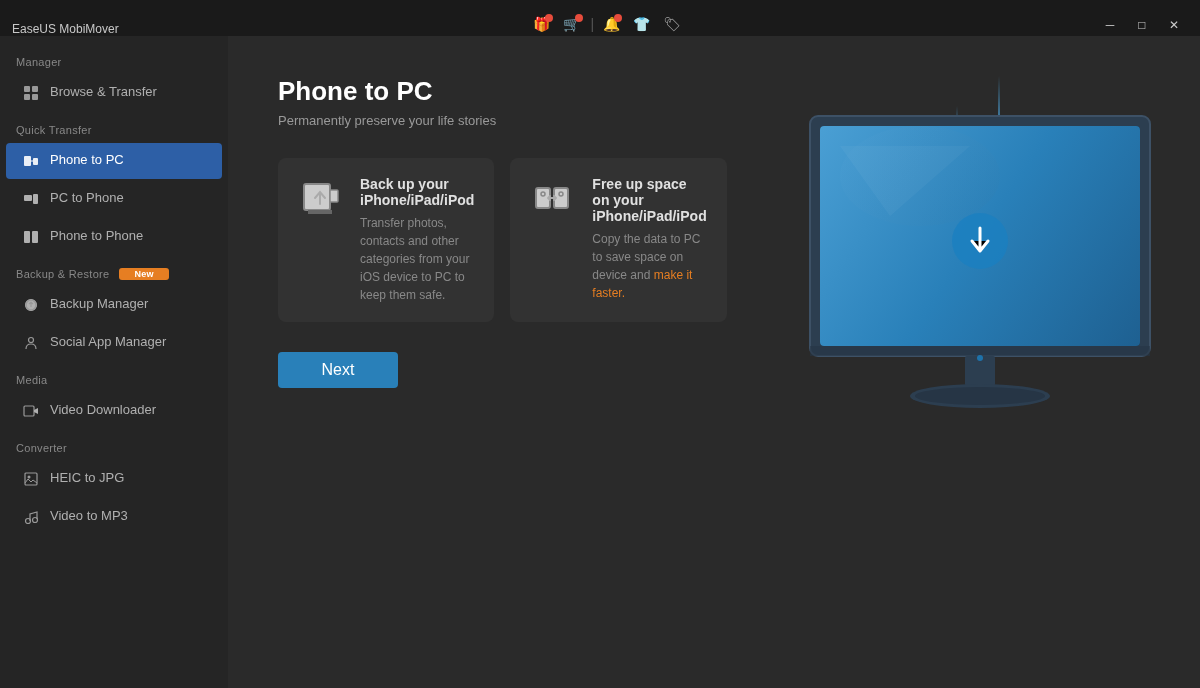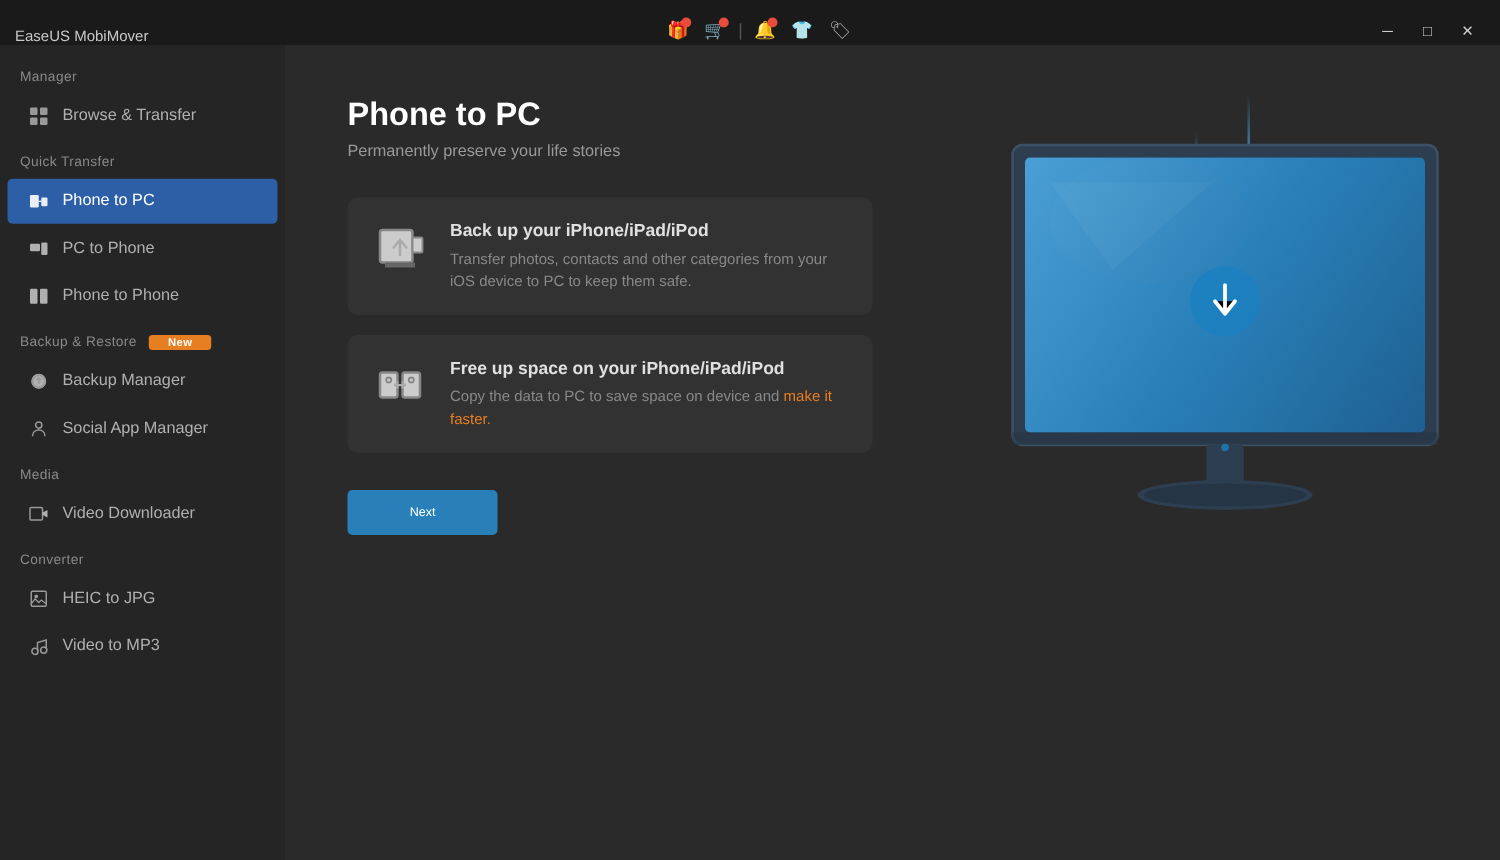--- a/index.html
+++ b/index.html
@@ -151,21 +151,21 @@
       margin-bottom: 6px;
     }
     .page-subtitle {
       color: #999;
       font-size: 13px;
     }
 
     
     .feature-cards {
       display: flex;
-      flex-direction: column;
+      flex-direction: row;
       gap: 16px;
       max-width: 420px;
     }
     .feature-card {
       display: flex;
       align-items: flex-start;
       gap: 18px;
       padding: 18px 20px;
       background: #323232;
       border-radius: 8px;
@@ -196,21 +196,21 @@
 
     
     .next-btn {
       margin-top: 30px;
       width: 120px;
       height: 36px;
       background: #2980b9;
       color: #fff;
       border: none;
       border-radius: 4px;
-      font-size: 10px;
+      font-size: 16px;
       cursor: pointer;
       font-weight: 500;
     }
 
     
     .monitor-illustration {
       position: absolute;
       right: 30px;
       top: 60px;
       width: 380px;

